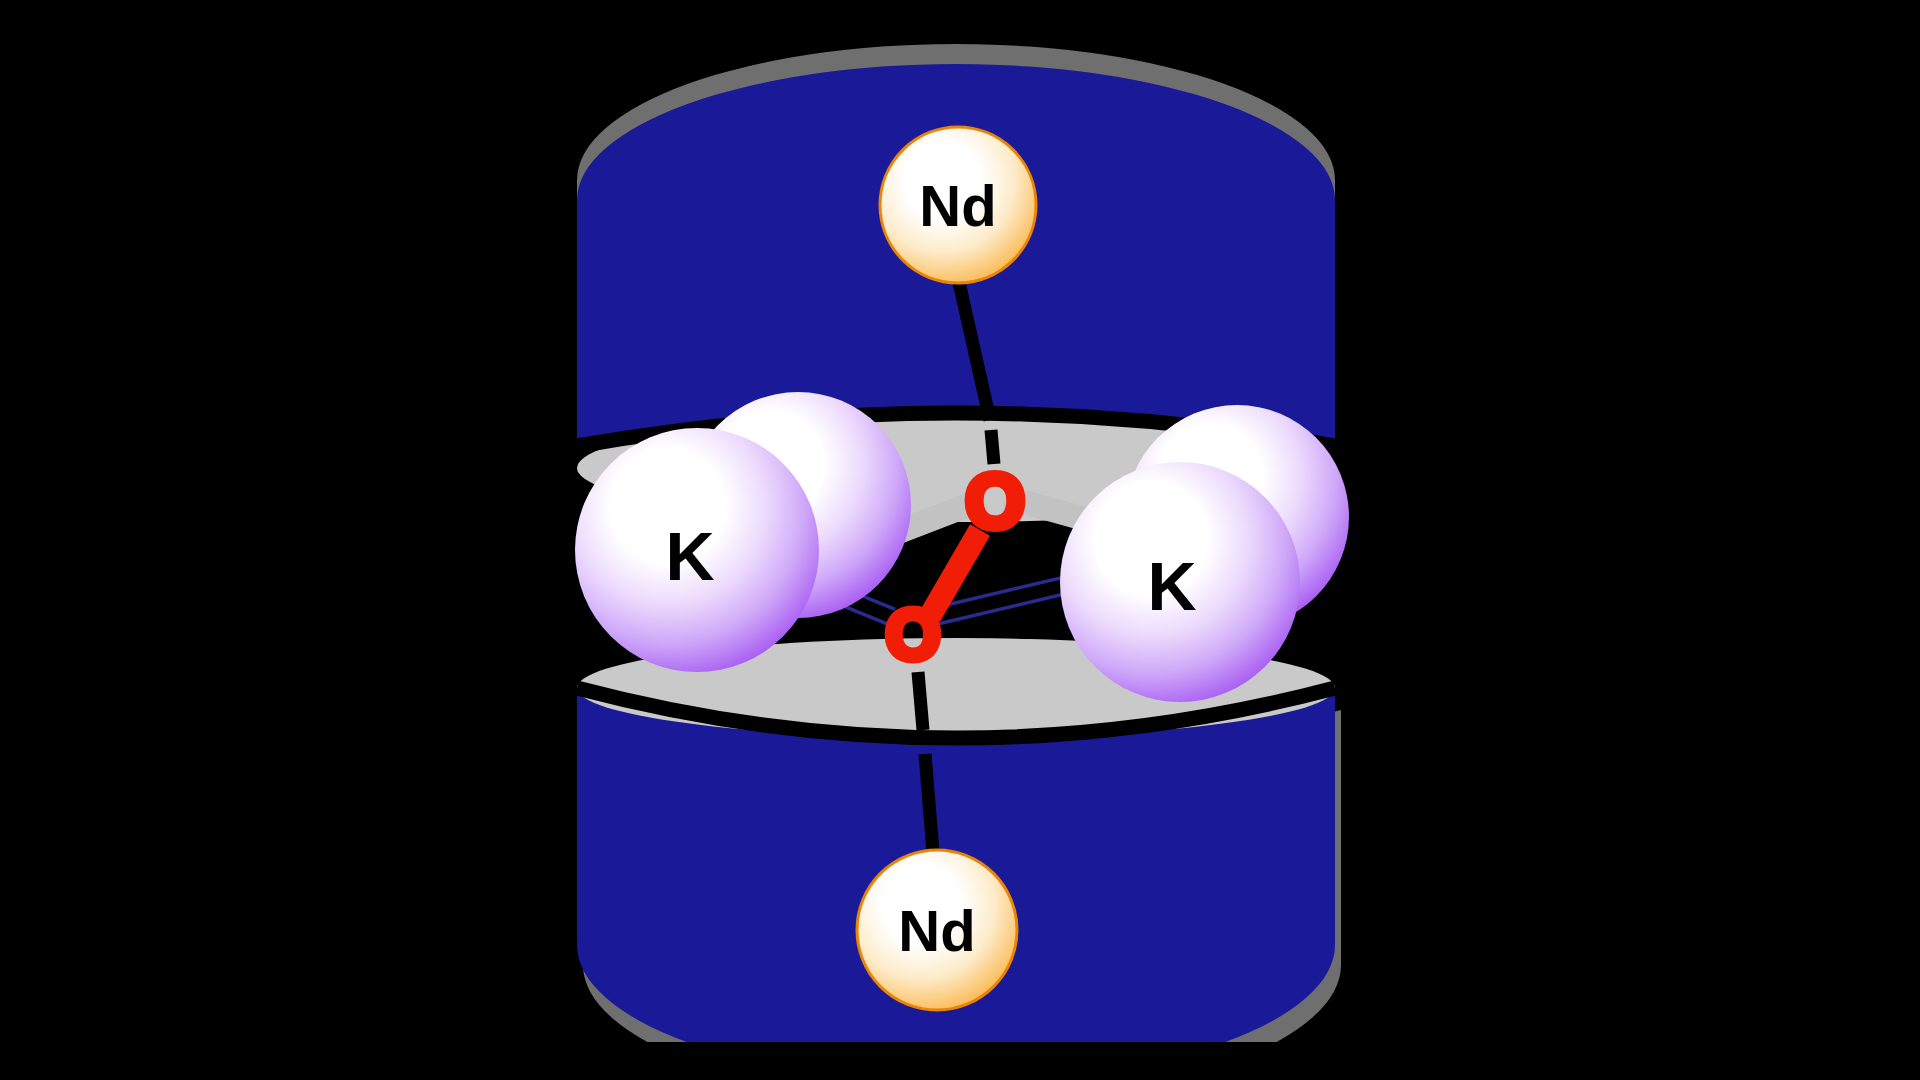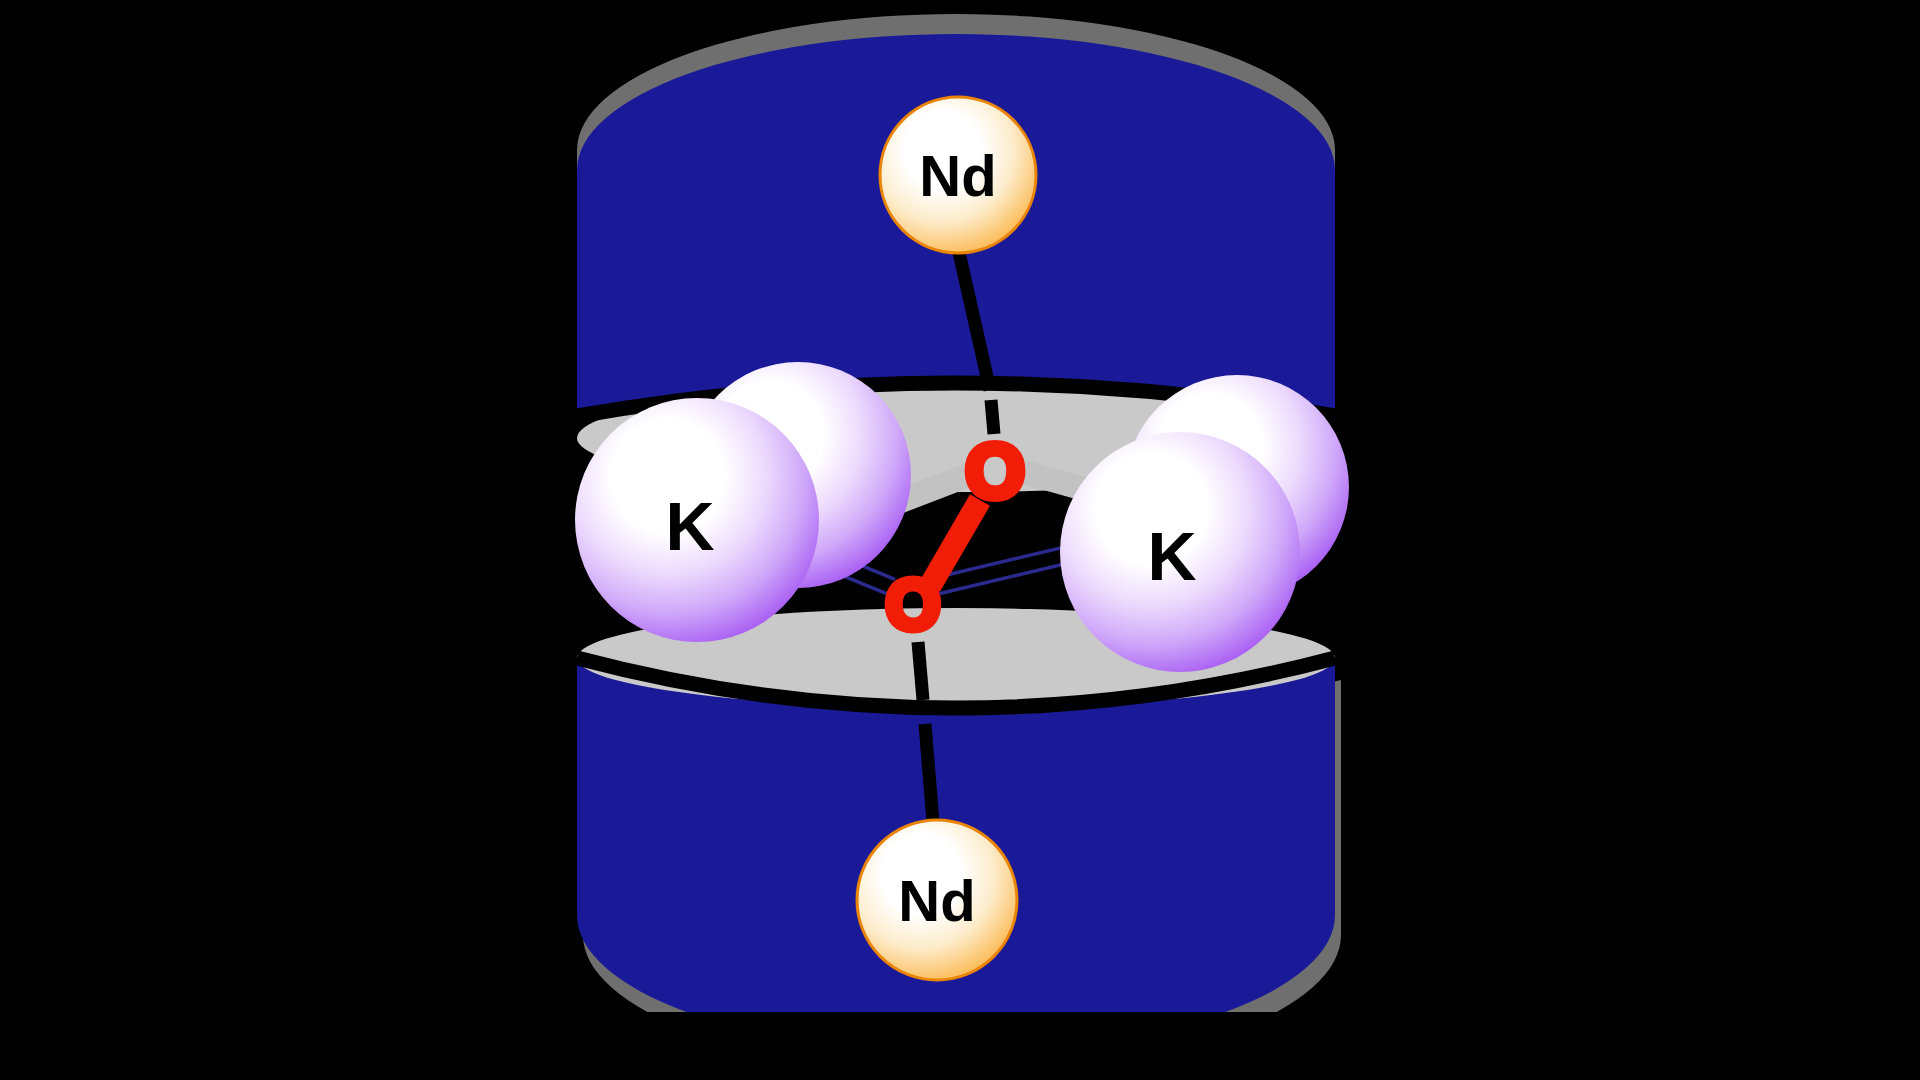--- a/index.html
+++ b/index.html
@@ -1,19 +1,20 @@
 <!DOCTYPE html>
 <html><head>
 <meta charset="utf-8">
 <style>
   html, body { margin: 0; padding: 0; background: #000; }
   .stage {
     width: 1920px; height: 1012px; position: relative;
     background: #000; overflow: hidden;
     font-family: "Liberation Sans", sans-serif;
+    margin-top: 30px;
   }
   svg { display: block; }
   text { font-family: "Liberation Sans", sans-serif; }
   .atom-label { font-weight: bold; fill: #000; }
   .oxy-label { font-weight: bold; fill: #f21d06; stroke: #f21d06; paint-order: stroke fill; }
 </style>
 </head>
 <body>
 
 <div class="stage">

